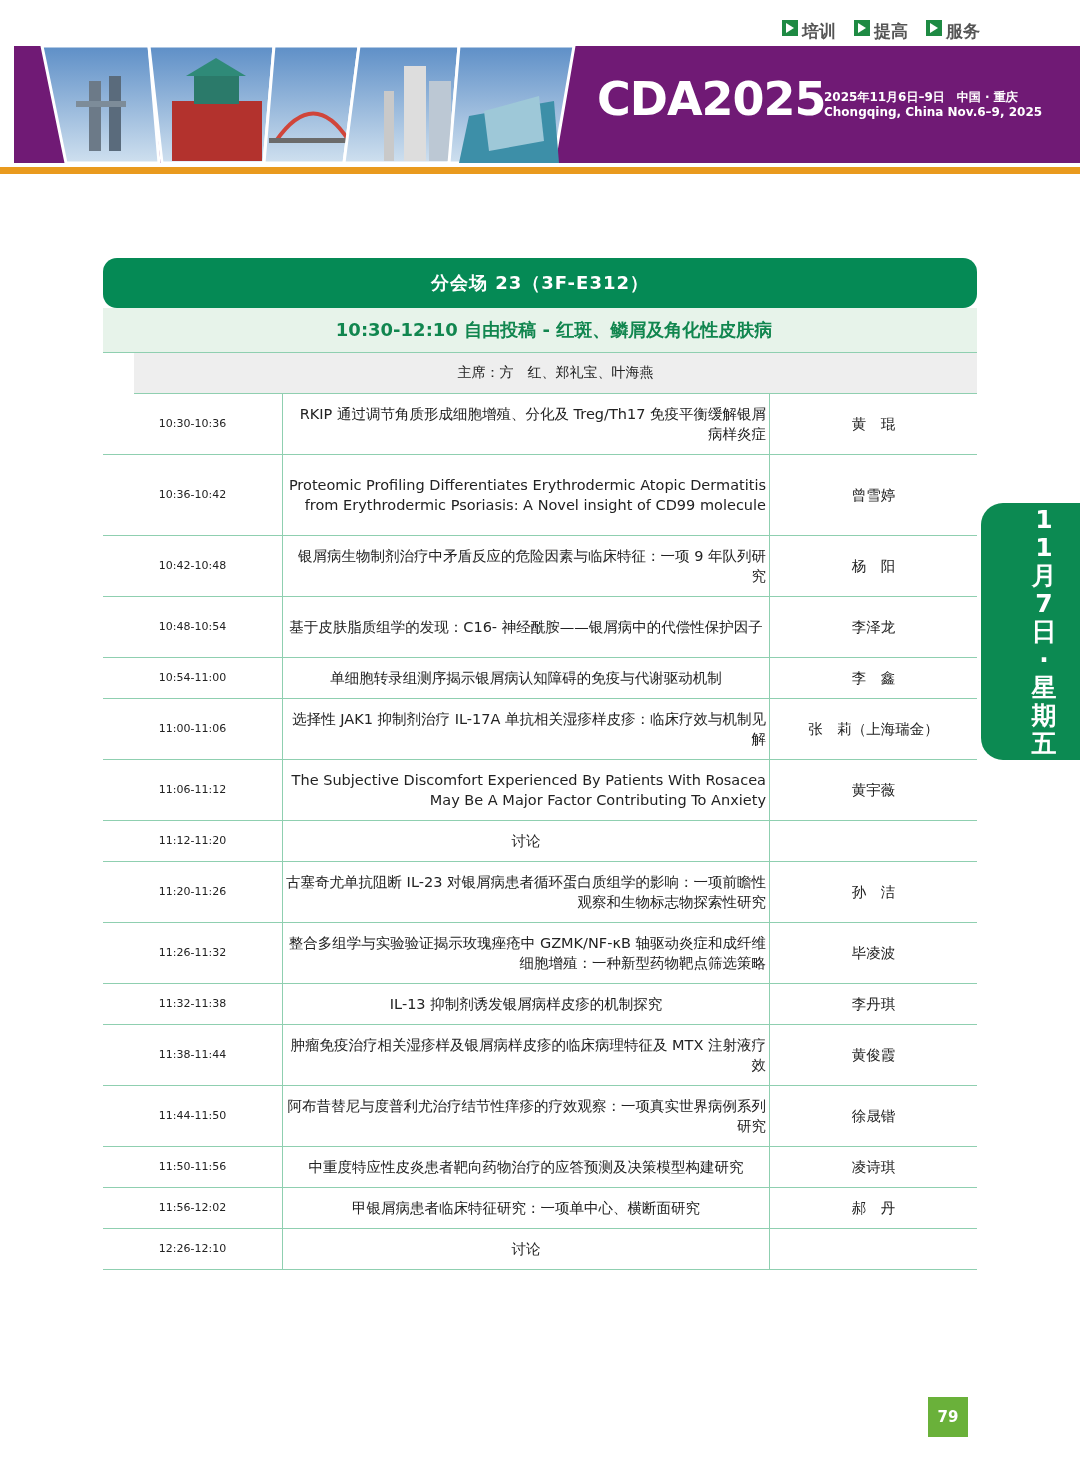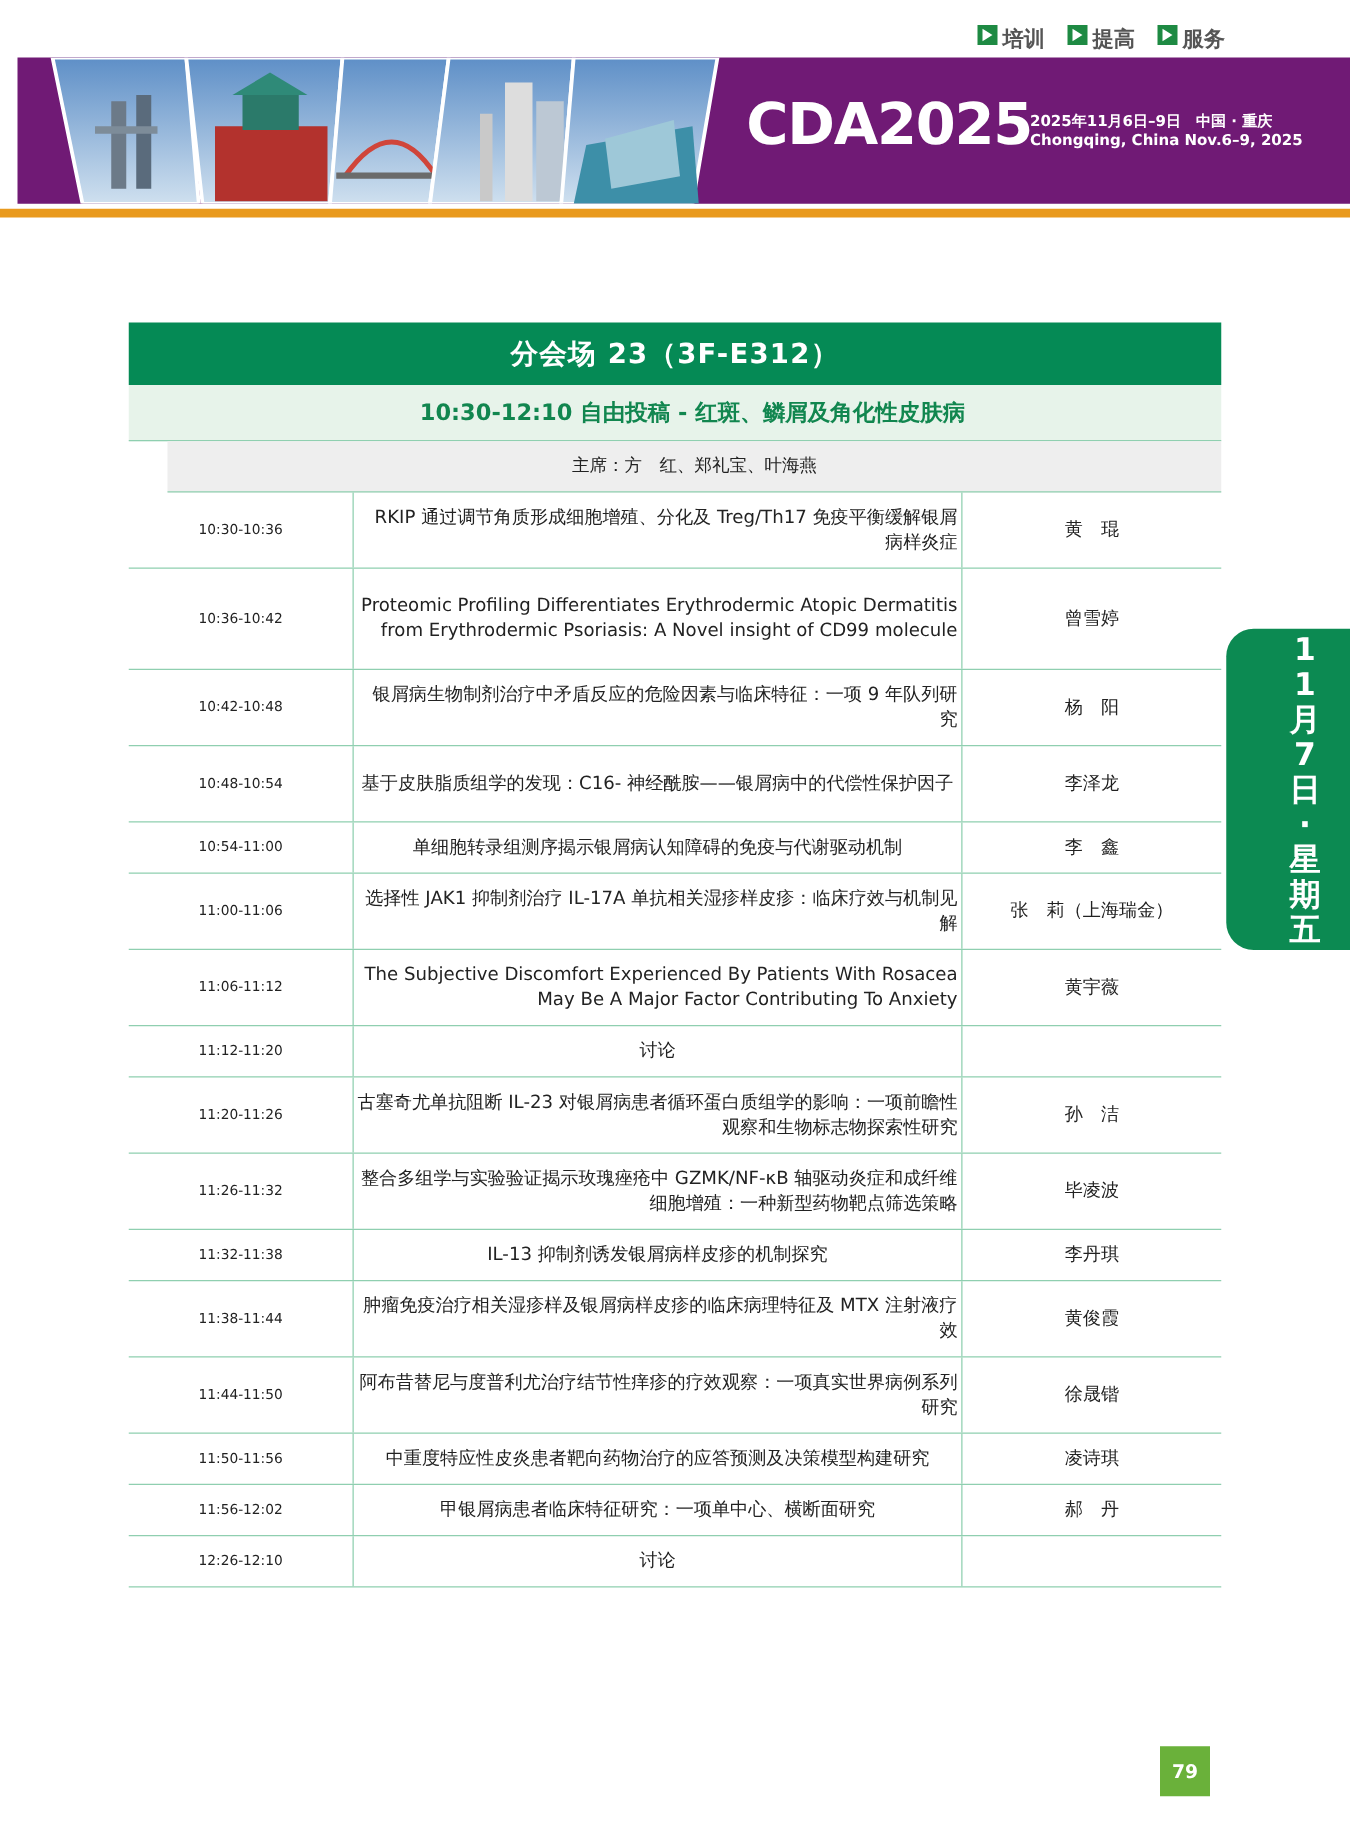--- a/index.html
+++ b/index.html
@@ -36,21 +36,21 @@
   .brand-info {
     position:absolute; left:810px; top:44px; color:#fff; font-weight:bold;
     font-size:12px; line-height:15px;
   }
   .orange-line { position:absolute; top:167px; left:0; width:1080px; height:7px; background:#e99a1e; }
 
   
   .schedule { position:absolute; left:103px; top:258px; width:874px; }
   .sess-title {
     background:#058a55; color:#fff; height:50px; display:flex; align-items:center; justify-content:center;
-    font-size:22px; font-weight:bold; letter-spacing:1px;
+    font-size:18px; font-weight:bold; letter-spacing:1px;border-radius:14px;
   }
   .sess-sub {
     background:#e7f3ea; color:#11864f; height:44px; display:flex; align-items:center; justify-content:center;
     font-size:18px; font-weight:bold; border-bottom:1px solid #8fcfb0;padding-left:28px;
   }
   .chair {
     background:#eeeeee; height:40px; display:flex; align-items:center; justify-content:center;
     font-size:14px; color:#222; border-bottom:1px solid #8fcfb0;margin-left:31px;
   }
   .row { display:flex; border-bottom:1px solid #8fcfb0; }

